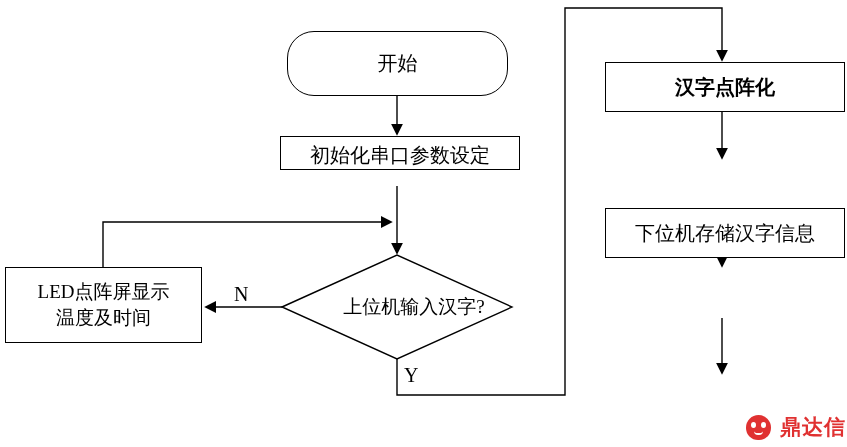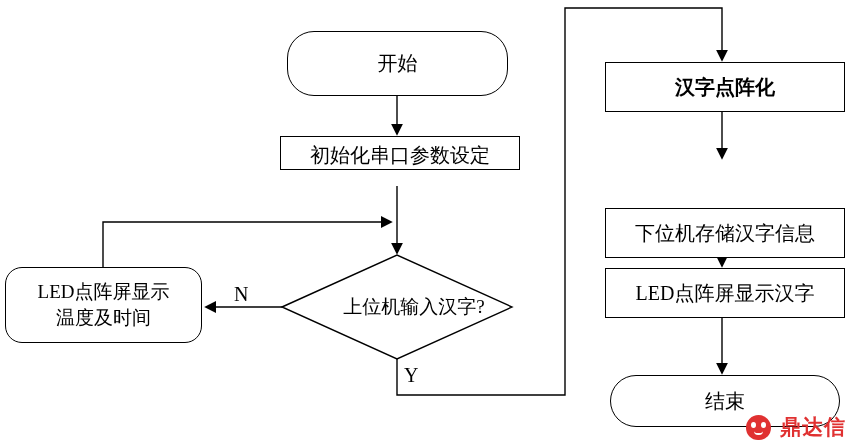--- a/index.html
+++ b/index.html
@@ -29,21 +29,21 @@
     font-size: 19px;
     line-height: 1.3;
     background: transparent;
     border: none;
   }
   .edge-label {
     position: absolute;
     font-size: 20px;
     font-family: "Liberation Serif", serif;
   }
-  .two-line { flex-direction: column; border-radius: 17px; }
+  .two-line { flex-direction: column; }
 
   .watermark {
     position: absolute;
     right: 1px; bottom: 6px;
     display: flex; align-items: center; gap: 9px;
   }
   .wm-logo {
     width: 25px; height: 25px;
     background: #e03131;
     border-radius: 50% 50% 48% 48%;
@@ -118,27 +118,21 @@
   </div>
 
   <div class="node" style="left:605px; top:62px; width:240px; height:50px;font-weight:bold;">
     <span>汉字点阵化</span>
   </div>
 
   <div class="node" style="left:605px; top:160px; width:240px; height:50px;margin-top:48px;">
     <span>下位机存储汉字信息</span>
   </div>
 
-  <div class="node" style="left:605px; top:268px; width:240px; height:50px;">
-    <span>LED点阵屏显示汉字</span>
-  </div>
 
-  <div class="node stadium" style="left:610px; top:375px; width:230px; height:52px;">
-    <span>结束</span>
-  </div>
 
   <div class="edge-label" style="left:234px; top:283px;">N</div>
   <div class="edge-label" style="left:404px; top:364px;">Y</div>
 
   <div class="watermark">
     <span class="wm-logo">
         <span class="wm-mouth"></span>
       </span>
     <span class="wm-text">鼎达信</span>
   </div>

